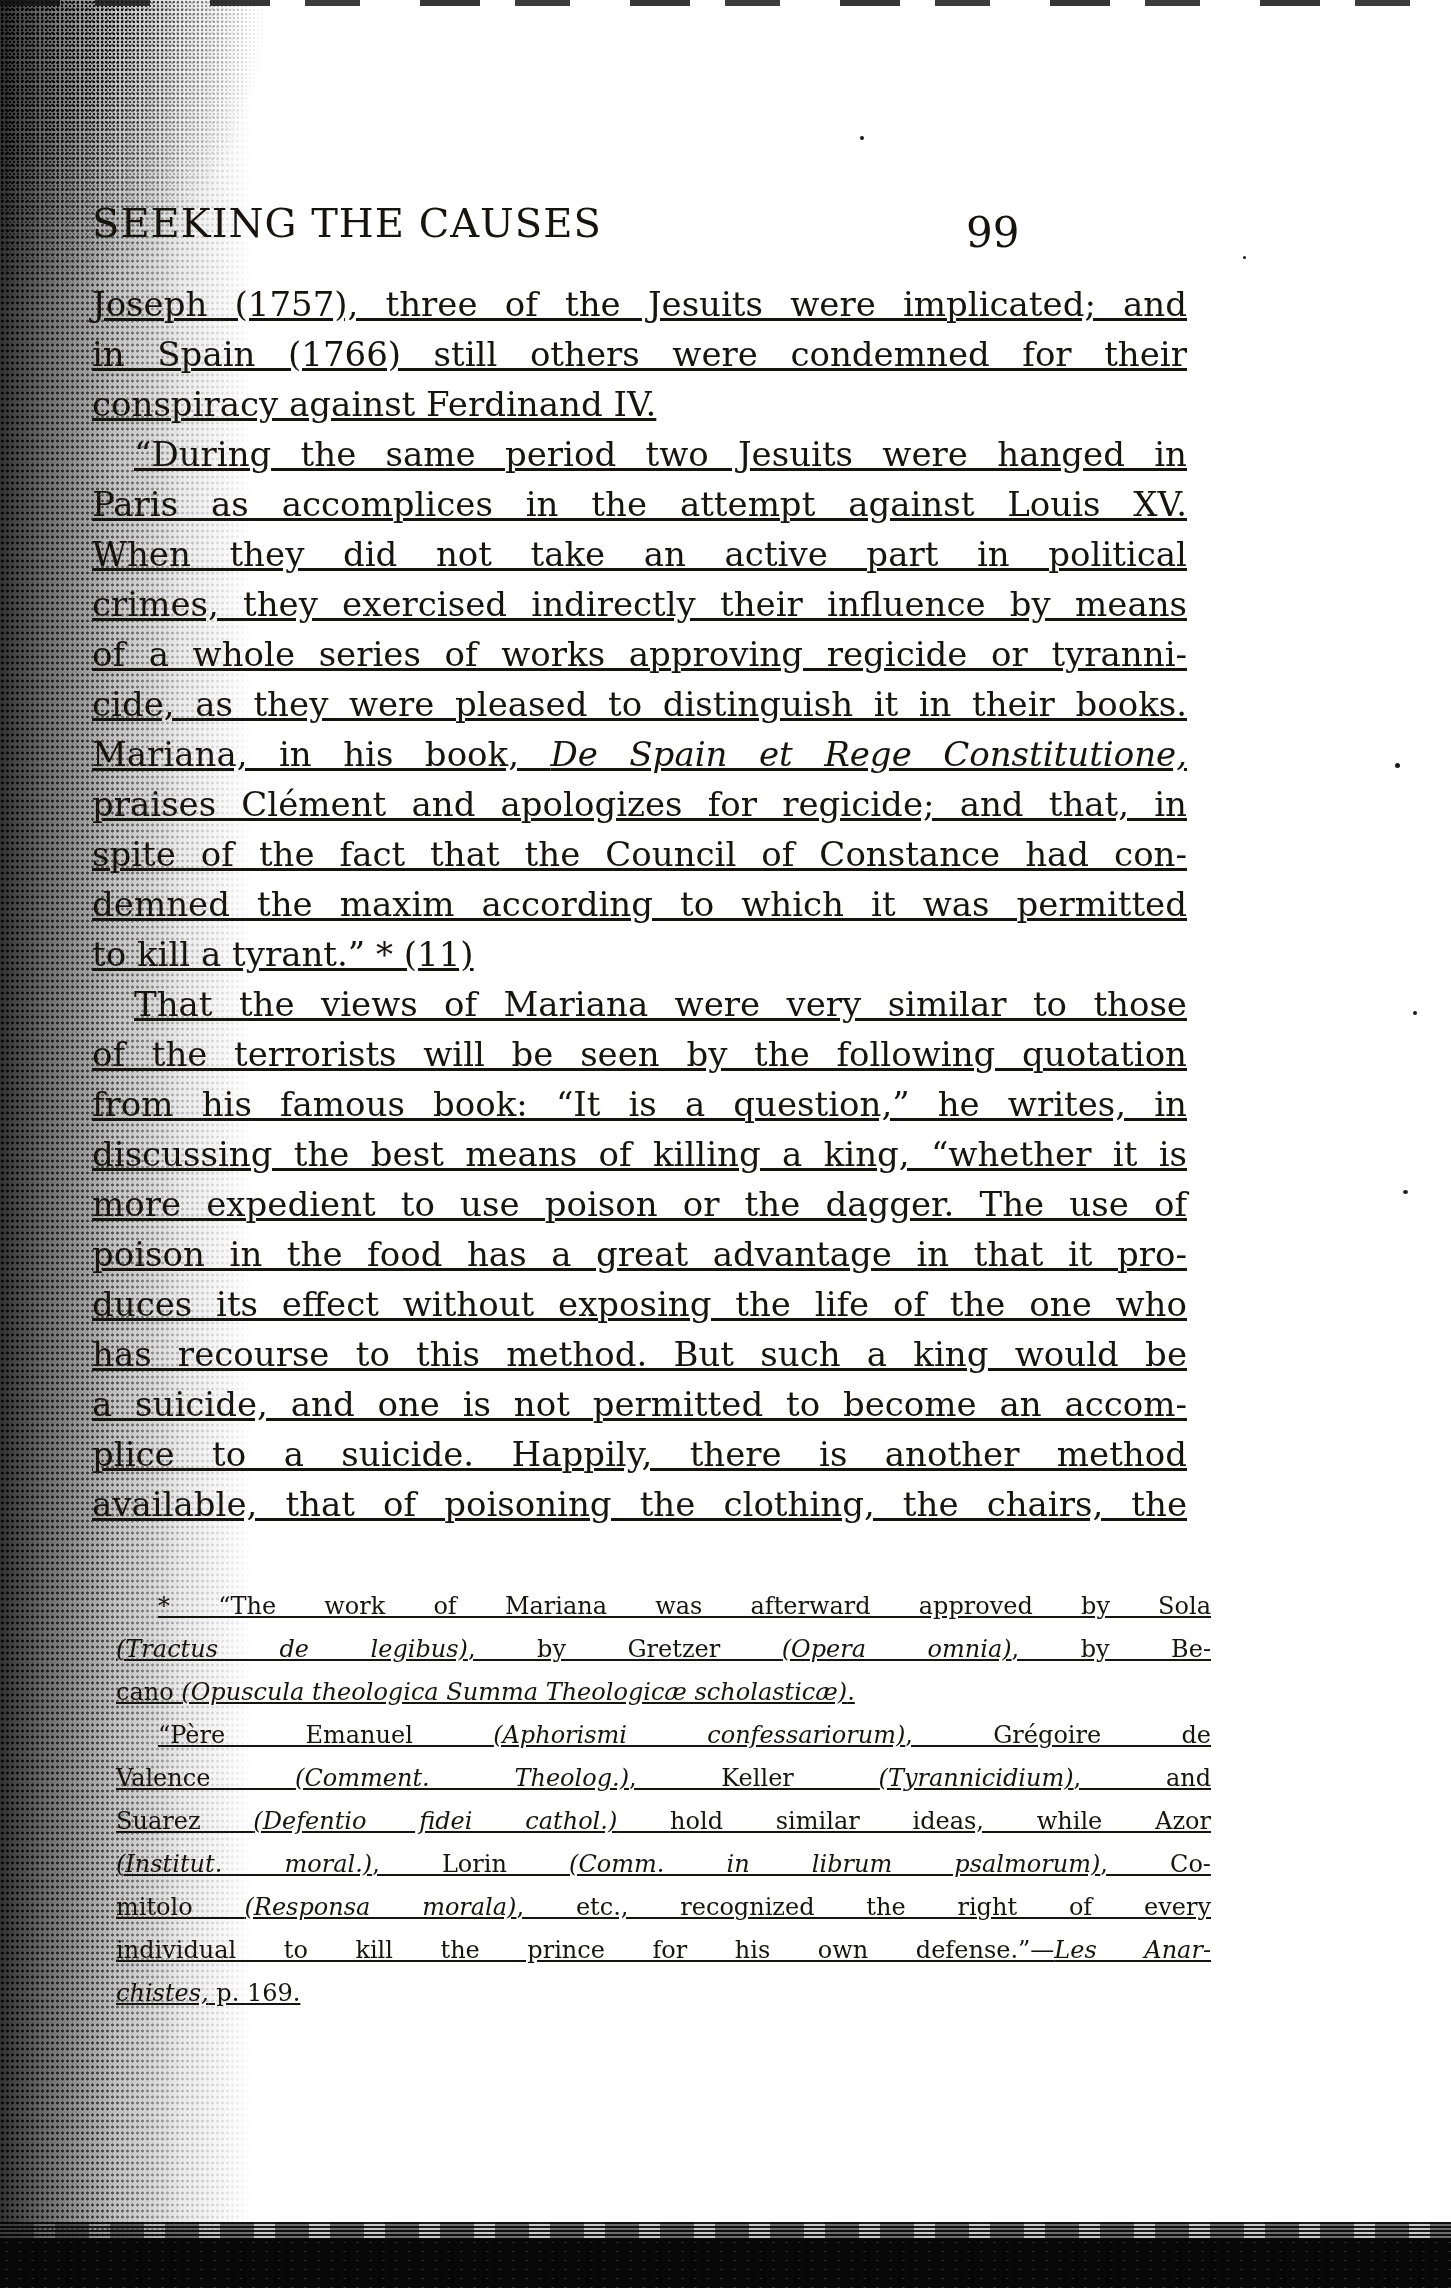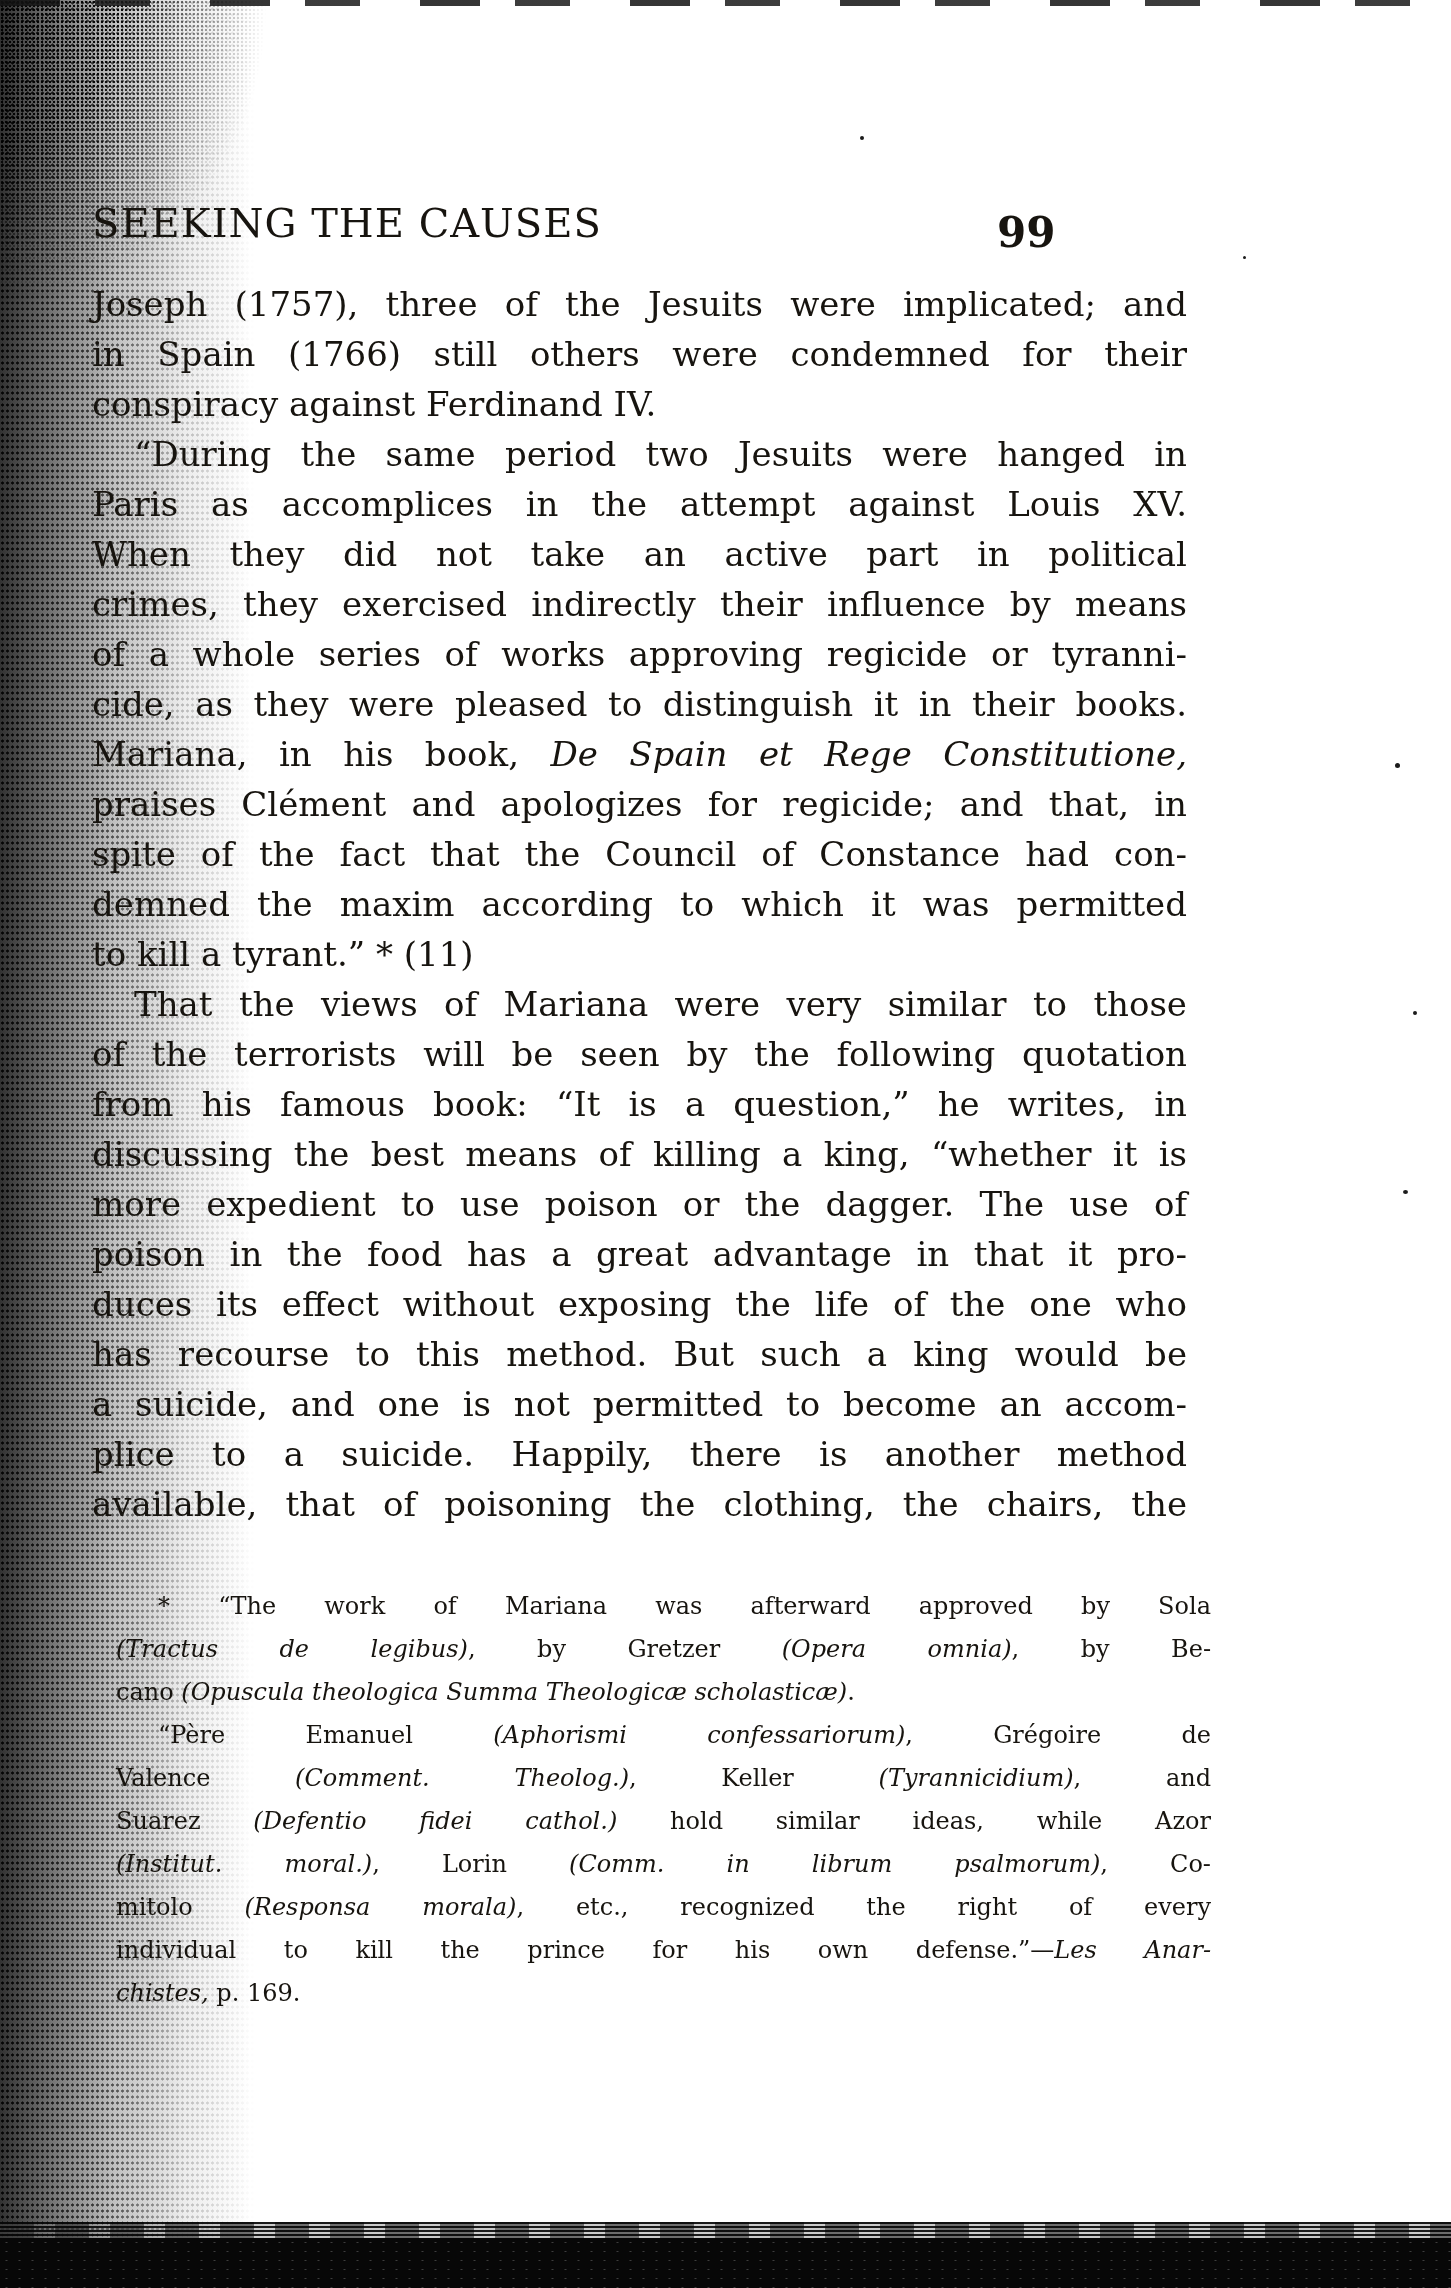--- a/index.html
+++ b/index.html
@@ -14,32 +14,32 @@
   .page { position: absolute; inset: 0; }
 
   
   .running-head { position: absolute; left: 92px; top: 200px; width: 1095px; height: 60px; z-index: 3; }
   .head-title {
     position: absolute; left: 0; right: 80px; top: 0;
     text-align: left;
     font-size: 40px; letter-spacing: 1px;
     white-space: nowrap;
   }
-  .page-number { position: absolute; left: 905px; top: 8px; font-size: 42px; font-weight: bold; }
+  .page-number { position: absolute; left: 874px; top: 8px; font-size: 42px; }
 
   
   .body-text {
     position: absolute; left: 92px; top: 279px; width: 1095px;
     font-size: 34px; line-height: 50px; z-index: 2;
   }
   .footnote {
     position: absolute; left: 92px; top: 1585px; width: 1095px;
     font-size: 24px; line-height: 43px; z-index: 2; margin-left: 24px;
   }
-  .line { text-align: justify; text-align-last: justify; white-space: normal; }
+  .line { text-align: justify; text-align-last: justify; white-space: normal; text-decoration: underline; }
   .line.endline { text-align-last: left; }
   .line.indent { text-indent: 42px; }
   .it { font-style: italic; }
 
   
   .left-shadow {
     position: absolute; left: 0; top: 0; bottom: 0; width: 255px; z-index: 1;
     background: linear-gradient(to right,
       rgba(5,5,5,0.82), rgba(10,10,10,0.55) 55px,
       rgba(15,15,15,0.26) 115px, rgba(20,20,20,0.08) 185px, rgba(0,0,0,0) 250px);

